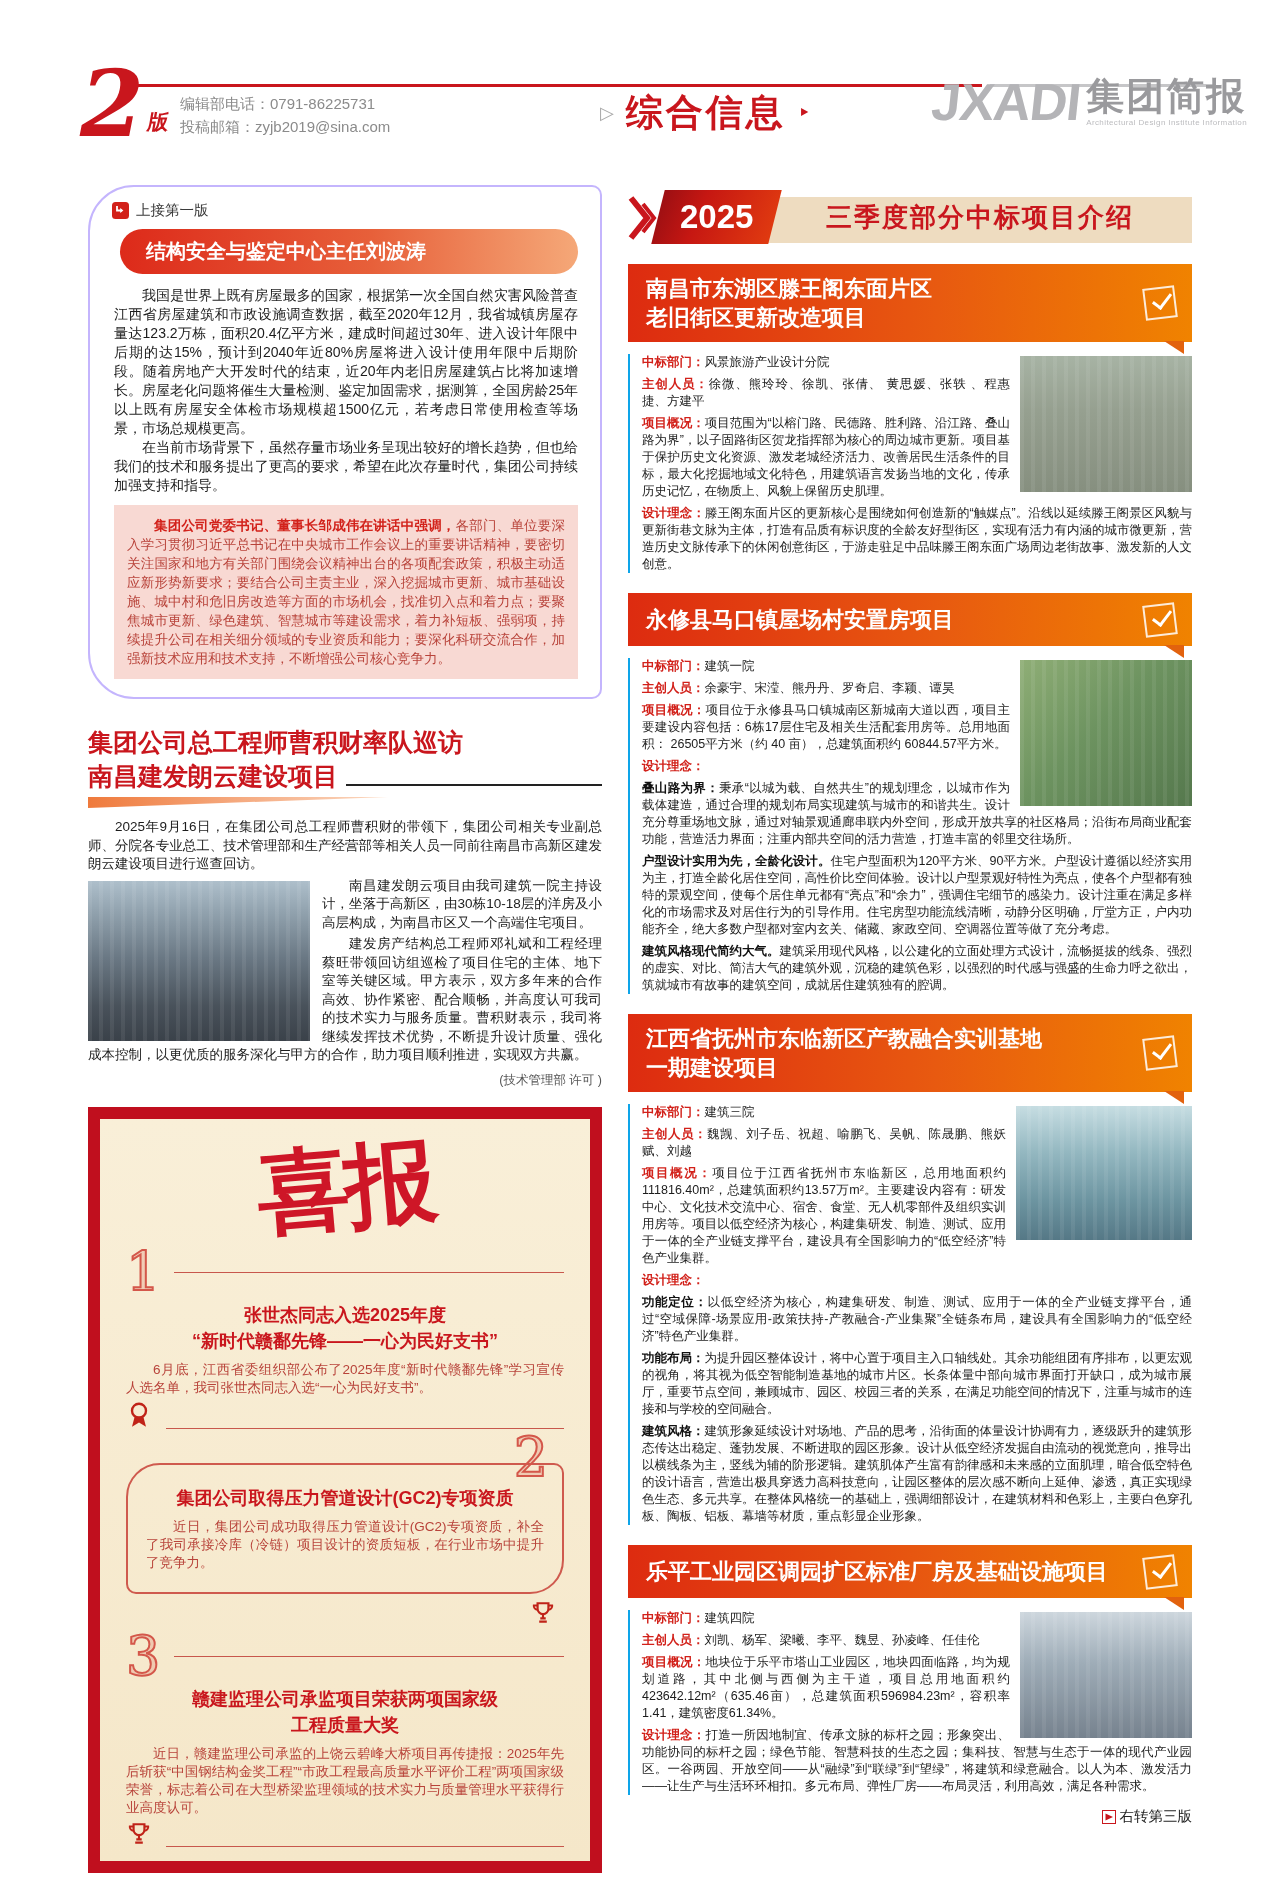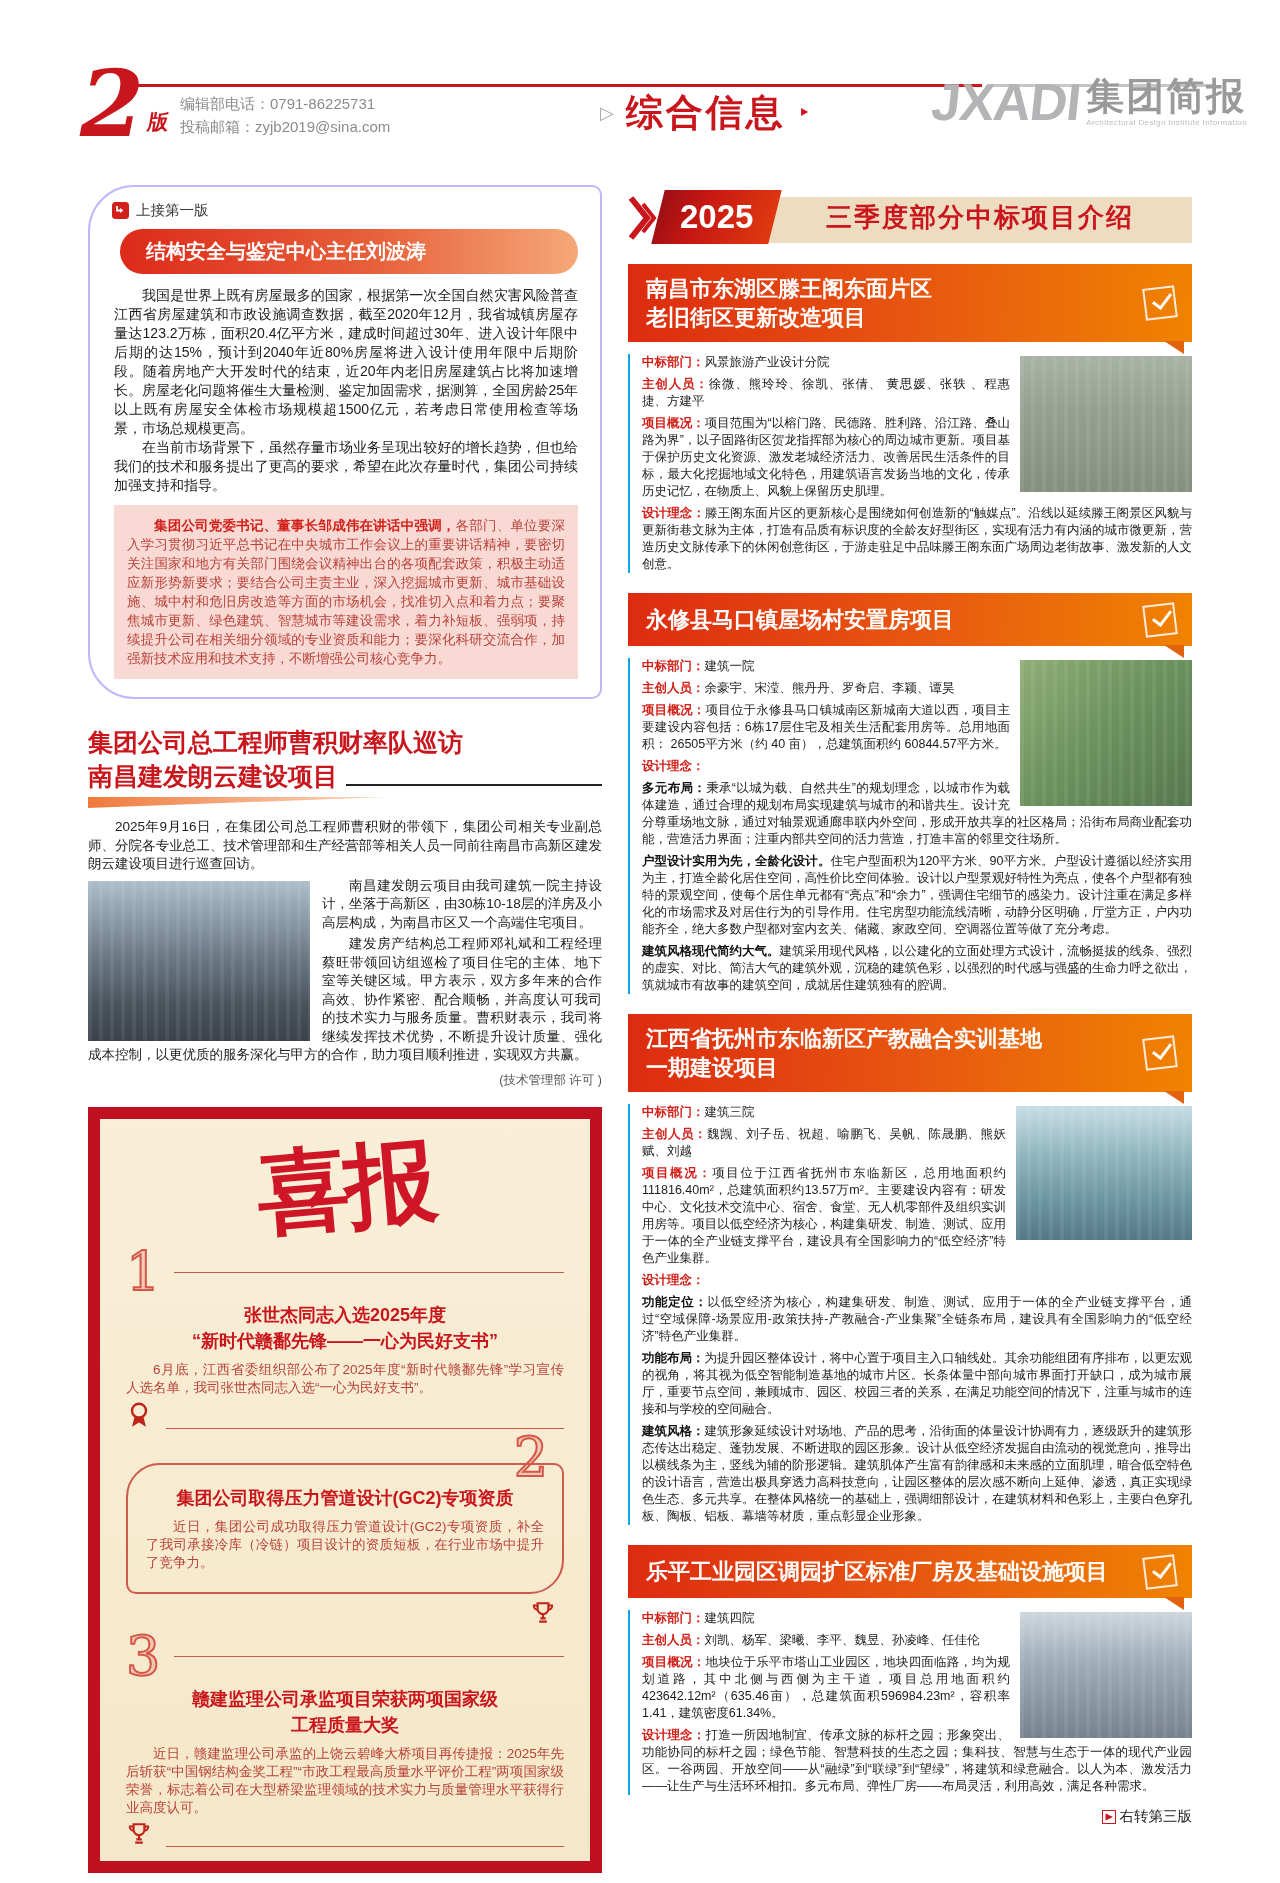--- a/index.html
+++ b/index.html
@@ -235,21 +235,21 @@
     <div class="p-banner single">
       <div>永修县马口镇屋场村安置房项目</div>
       <span class="check"></span>
     </div>
     <div class="p-info">
       <div class="p-photo ph2"></div>
       <p><span class="lbl">中标部门：</span><span>建筑一院</span></p>
       <p><span class="lbl">主创人员：</span><span>余豪宇、宋滢、熊丹丹、罗奇启、李颖、谭昊</span></p>
       <p><span class="lbl">项目概况：</span><span>项目位于永修县马口镇城南区新城南大道以西，项目主要建设内容包括：6栋17层住宅及相关生活配套用房等。总用地面积： 26505平方米（约 40 亩），总建筑面积约 60844.57平方米。</span></p>
       <p><span class="lbl">设计理念：</span></p>
-      <p><span class="sublead">多元布局：</span><span>秉承“以城为载、自然共生”的规划理念，以城市作为载体建造，通过合理的规划布局实现建筑与城市的和谐共生。设计充分尊重场地文脉，通过对轴景观通廊串联内外空间，形成开放共享的社区格局；沿街布局商业配套功能，营造活力界面；注重内部共空间的活力营造，打造丰富的邻里交往场所。</span></p>
+      <p><span class="sublead">叠山路为界：</span><span>秉承“以城为载、自然共生”的规划理念，以城市作为载体建造，通过合理的规划布局实现建筑与城市的和谐共生。设计充分尊重场地文脉，通过对轴景观通廊串联内外空间，形成开放共享的社区格局；沿街布局商业配套功能，营造活力界面；注重内部共空间的活力营造，打造丰富的邻里交往场所。</span></p>
       <p><span class="sublead">户型设计实用为先，全龄化设计。</span><span>住宅户型面积为120平方米、90平方米。户型设计遵循以经济实用为主，打造全龄化居住空间，高性价比空间体验。设计以户型景观好特性为亮点，使各个户型都有独特的景观空间，使每个居住单元都有“亮点”和“余力”，强调住宅细节的感染力。设计注重在满足多样化的市场需求及对居住行为的引导作用。住宅房型功能流线清晰，动静分区明确，厅堂方正，户内功能齐全，绝大多数户型都对室内玄关、储藏、家政空间、空调器位置等做了充分考虑。</span></p>
       <p><span class="sublead">建筑风格现代简约大气。</span><span>建筑采用现代风格，以公建化的立面处理方式设计，流畅挺拔的线条、强烈的虚实、对比、简洁大气的建筑外观，沉稳的建筑色彩，以强烈的时代感与强盛的生命力呼之欲出，筑就城市有故事的建筑空间，成就居住建筑独有的腔调。</span></p>
     </div>
 
     <div class="p-banner">
       <div>江西省抚州市东临新区产教融合实训基地</div>
       <div>一期建设项目</div>
       <span class="check"></span>
     </div>
     <div class="p-info">

